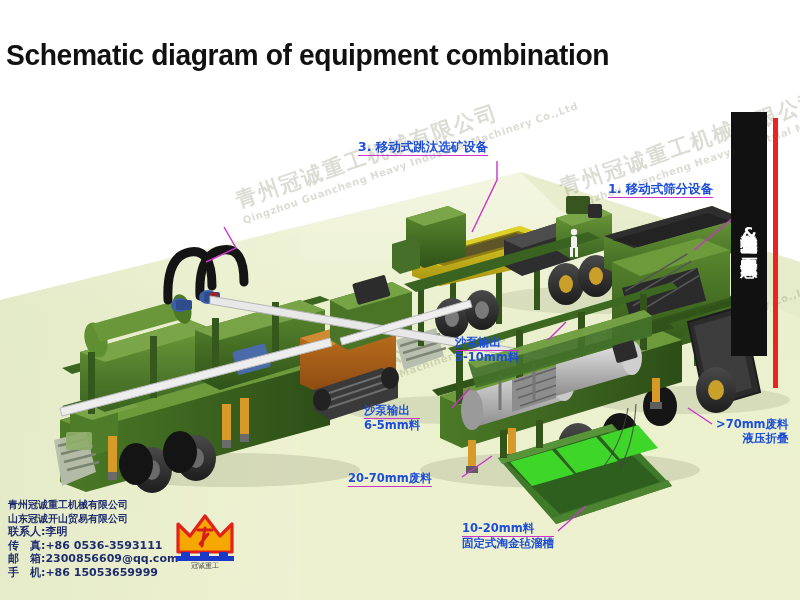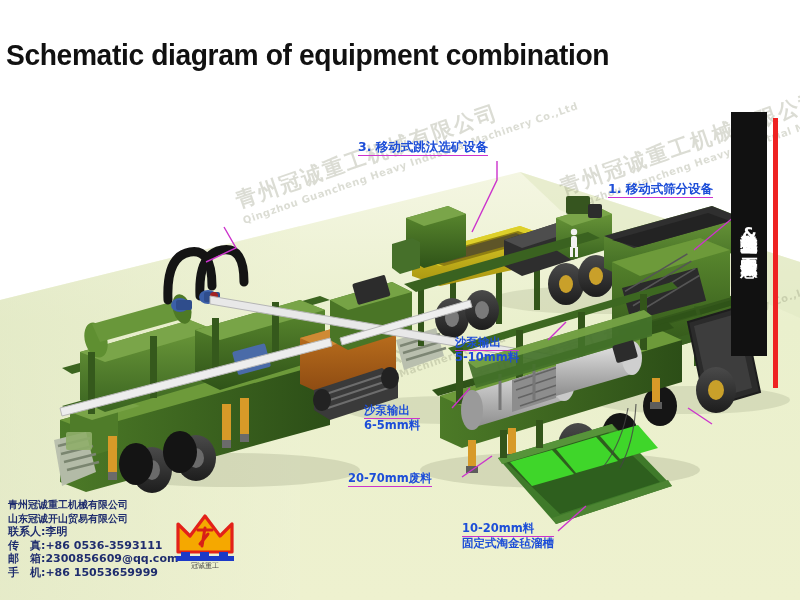--- a/index.html
+++ b/index.html
@@ -435,20 +435,24 @@
 
   <div class="callout c-mid" style="left:364px;top:404px;">
     <span class="ln">沙泵输出</span>
     <span class="ln nb">6-5mm料</span>
   </div>
 
   <div class="callout c-mid" style="left:348px;top:472px;">
     <span class="ln">20-70mm废料</span>
   </div>
 
+  <div class="callout c-mid" style="left:716px;top:418px;">
+    <span class="ln nb">&gt;70mm废料</span>
+    <span class="ln nb">液压折叠</span>
+  </div>
 
   <div class="callout c-mid" style="left:462px;top:522px;">
     <span class="ln">10-20mm料</span>
     <span class="ln nb">固定式淘金毡溜槽</span>
   </div>
 
   <div class="title">Schematic diagram of equipment combination</div>
 
   <div class="vbanner">
     <span>移动组合式选金&amp;宝石设备示意图</span>

